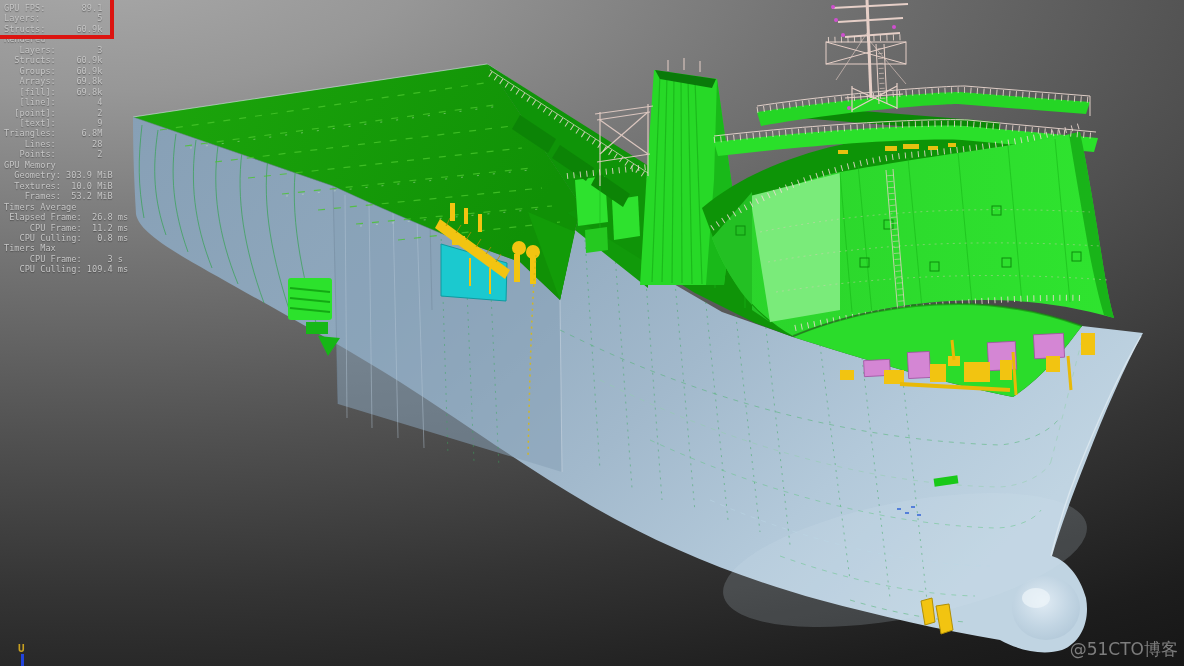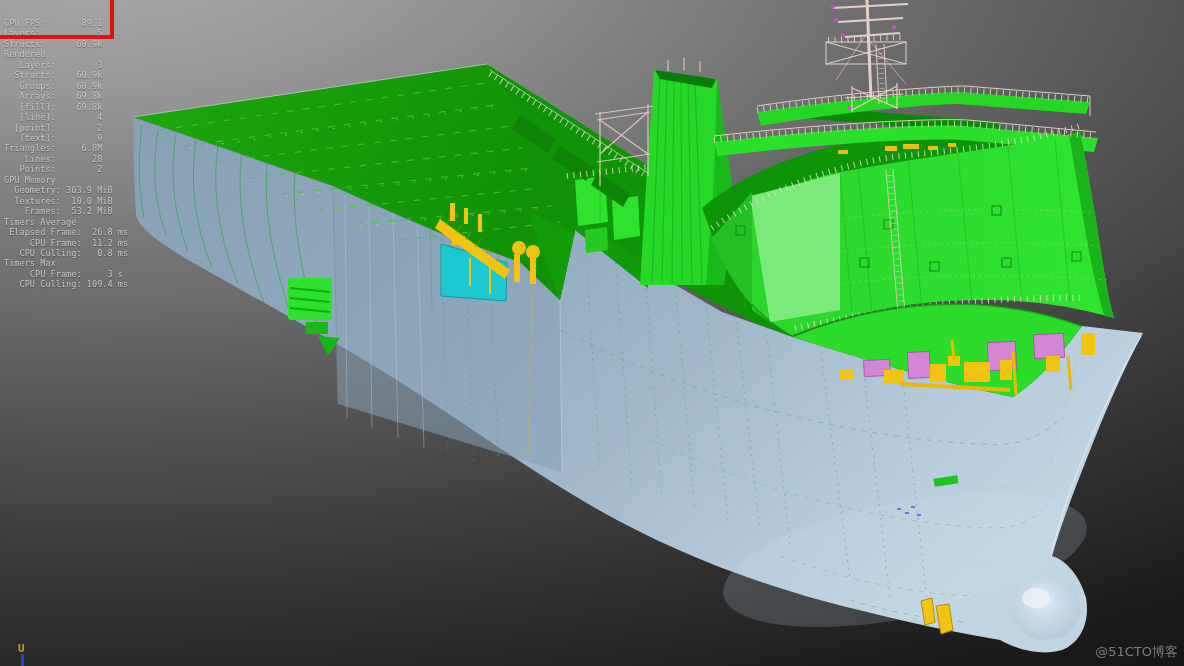--- a/index.html
+++ b/index.html
@@ -6,34 +6,34 @@
   .screen{
     position:relative;width:1184px;height:666px;overflow:hidden;
     background:
       radial-gradient(175% 135% at 8% -8%, #ababab 0%, #979797 16%, #757575 34%,
                       #525252 54%, #343434 72%, #1d1d1d 88%, #121212 100%);
     font-family:"DejaVu Sans","Liberation Sans",sans-serif;
   }
   .scene{position:absolute;left:0;top:0;width:1184px;height:666px;display:block;}
   
   .stats{
-    position:absolute;left:4px;top:18px;margin:0;z-index:5;
+    position:absolute;left:4px;top:3px;margin:0;z-index:5;
     font-family:"DejaVu Sans Mono","Liberation Mono",monospace;
     font-size:8.6px;line-height:10.45px;letter-spacing:0;
     color:var(--stats-text,#c6c6c6);
     text-shadow:0 1px 1px rgba(30,30,30,.45);
     white-space:pre;
   }
   .hl-box{
     position:absolute;left:-6px;top:-6px;width:112px;height:37px;z-index:6;
     border:4px solid var(--hl-red,#dc1410);
   }
   .watermark{
     position:absolute;right:6px;bottom:5px;z-index:5;
-    font-size:13px;color:var(--wm,#8c8c8c);opacity:.85;
+    font-size:17px;color:var(--wm,#8c8c8c);opacity:.85;
   }
   .axis-gizmo{
     position:absolute;left:16px;bottom:0;z-index:5;width:20px;height:24px;
   }
   .axis-gizmo .u{
     font-family:"DejaVu Sans Mono","Liberation Mono",monospace;
     font-size:11px;font-weight:bold;color:var(--axis-u,#c8a020);
     position:absolute;left:2px;top:0;
   }
   .axis-gizmo .stem{

